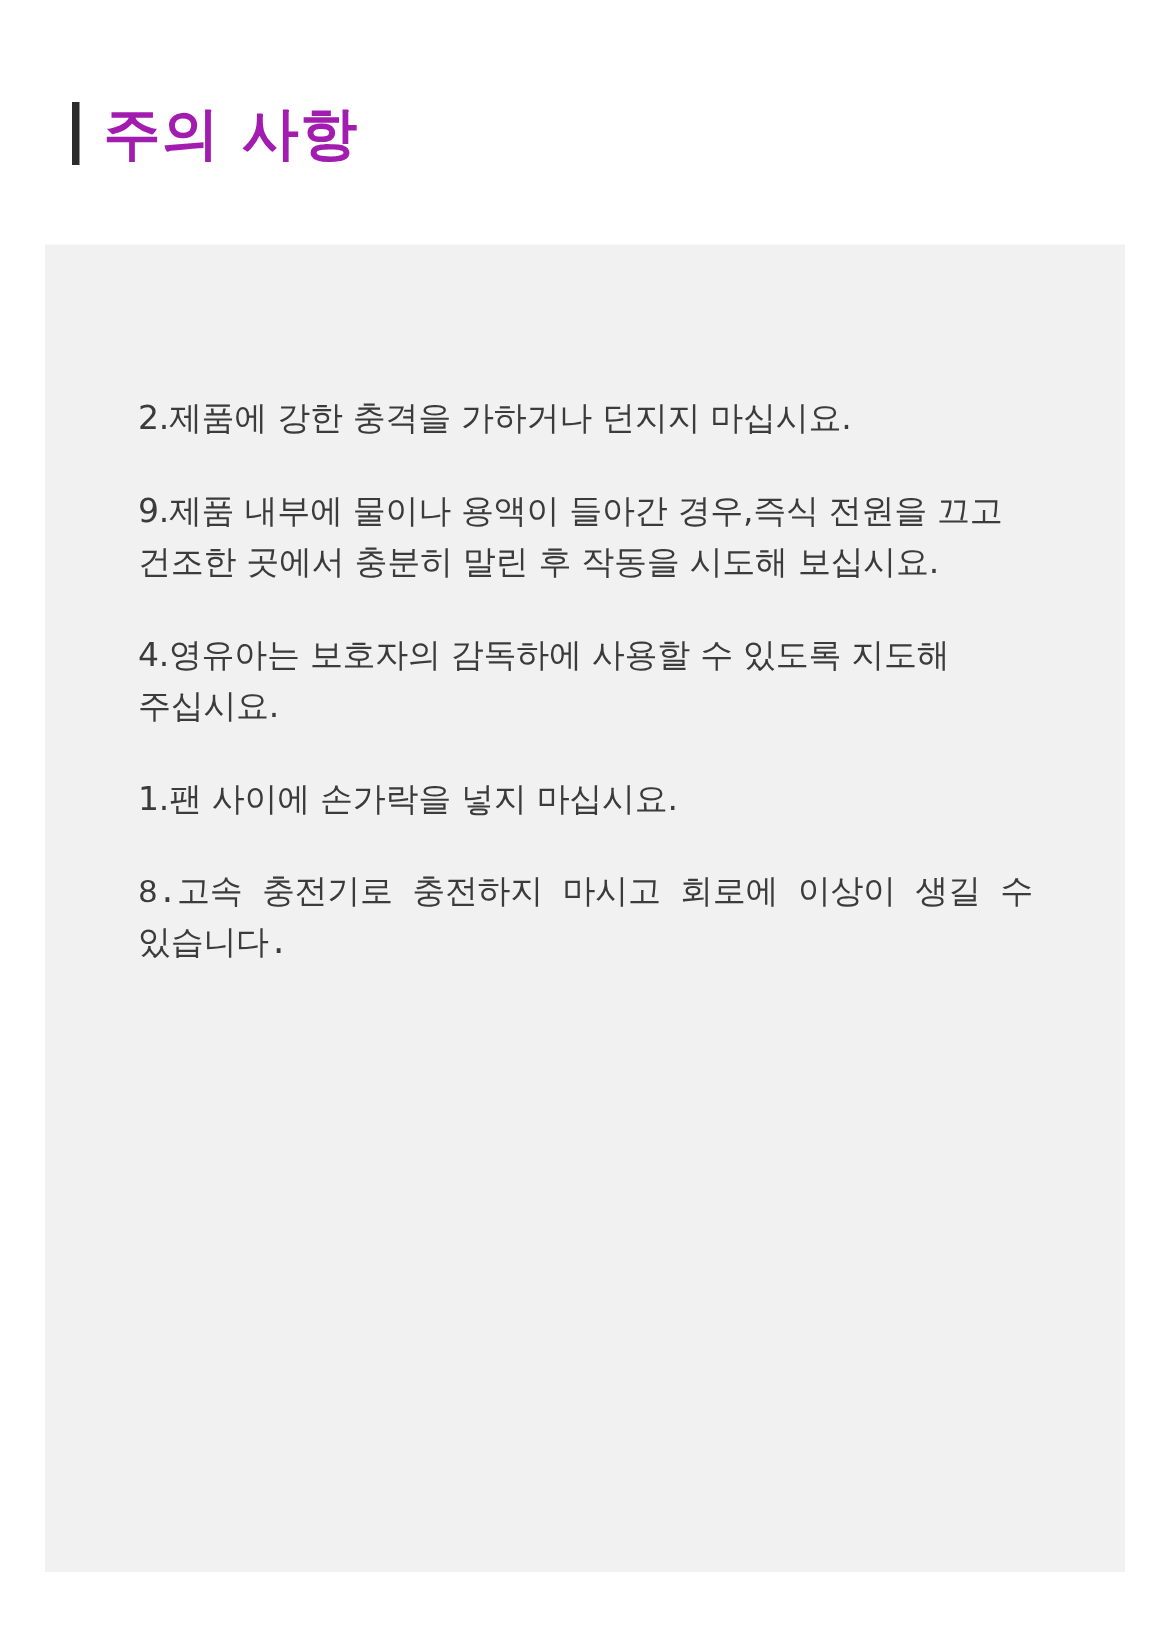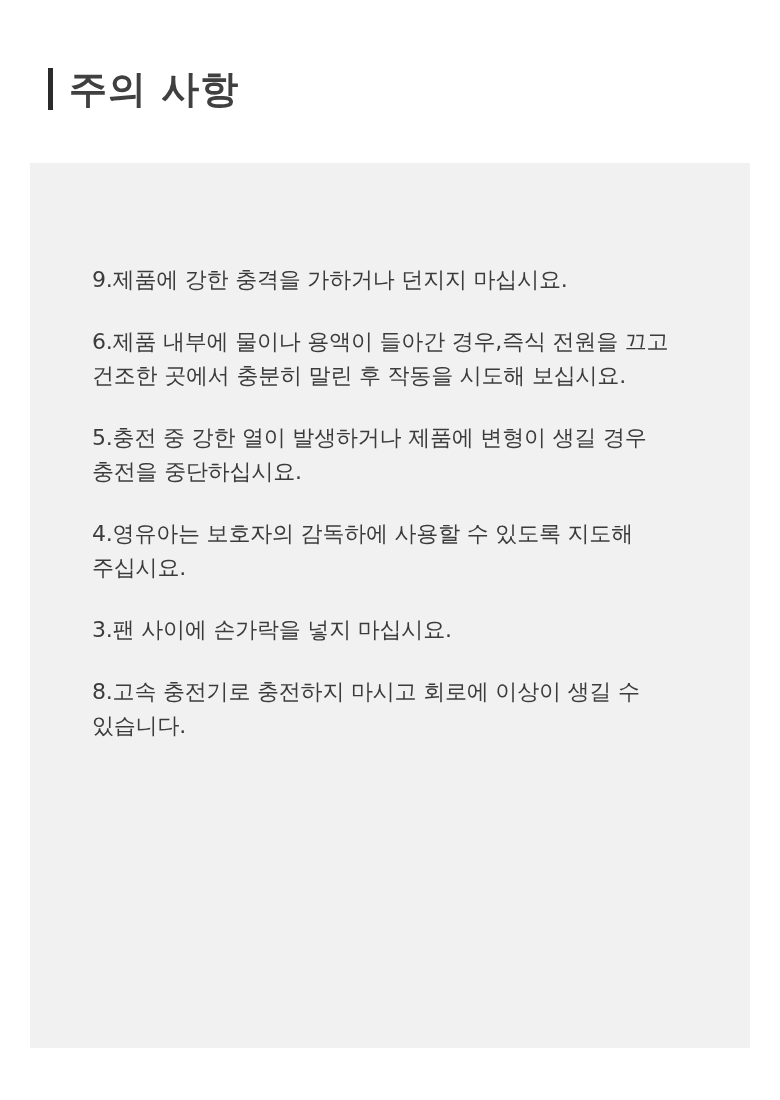--- a/index.html
+++ b/index.html
@@ -32,21 +32,21 @@
   .title-bar {
     width: 5px;
     height: 42px;
     background: #2b2b2b;
     margin-right: 16px;
     flex: 0 0 auto;
   }
   .title-text {
     font-size: 38px;
     font-weight: 700;
-    color: #404040;
+    color: #a21caf;
     letter-spacing: 1px;
     line-height: 1;
     white-space: nowrap;
   }
 
   
   .panel {
     position: absolute;
     left: 30px;
     top: 163px;
@@ -66,36 +66,36 @@
   .item {
     font-size: 22px;
     line-height: 34px;
     color: #3b3b3b;
     margin-bottom: 28px;
     letter-spacing: -0.2px;
     word-break: keep-all;
   }
   .item:last-child {
     margin-bottom: 0;
+    font-family: Liberation Mono, monospace;
   }
 </style>
 </head>
 <body>
 
 <div class="page">
 
   <div class="title-wrap">
     <span class="title-bar"></span>
     <span class="title-text">주의 사항</span>
   </div>
 
   <div class="panel">
     <div class="list">
-      <p class="item">9.제품에 강한 충격을 가하거나 던지지 마십시요.</p>
-      <p class="item">6.제품 내부에 물이나 용액이 들아간 경우,즉식 전원을 끄고 건조한 곳에서 충분히 말린 후 작동을 시도해 보십시요.</p>
-      <p class="item">5.충전 중 강한 열이 발생하거나 제품에 변형이 생길 경우 충전을 중단하십시요.</p>
+      <p class="item">2.제품에 강한 충격을 가하거나 던지지 마십시요.</p>
+      <p class="item">9.제품 내부에 물이나 용액이 들아간 경우,즉식 전원을 끄고 건조한 곳에서 충분히 말린 후 작동을 시도해 보십시요.</p>
       <p class="item">4.영유아는 보호자의 감독하에 사용할 수 있도록 지도해 주십시요.</p>
-      <p class="item">3.팬 사이에 손가락을 넣지 마십시요.</p>
+      <p class="item">1.팬 사이에 손가락을 넣지 마십시요.</p>
       <p class="item">8.고속 충전기로 충전하지 마시고 회로에 이상이 생길 수 있습니다.</p>
     </div>
   </div>
 
 </div>
 
 </body></html>

